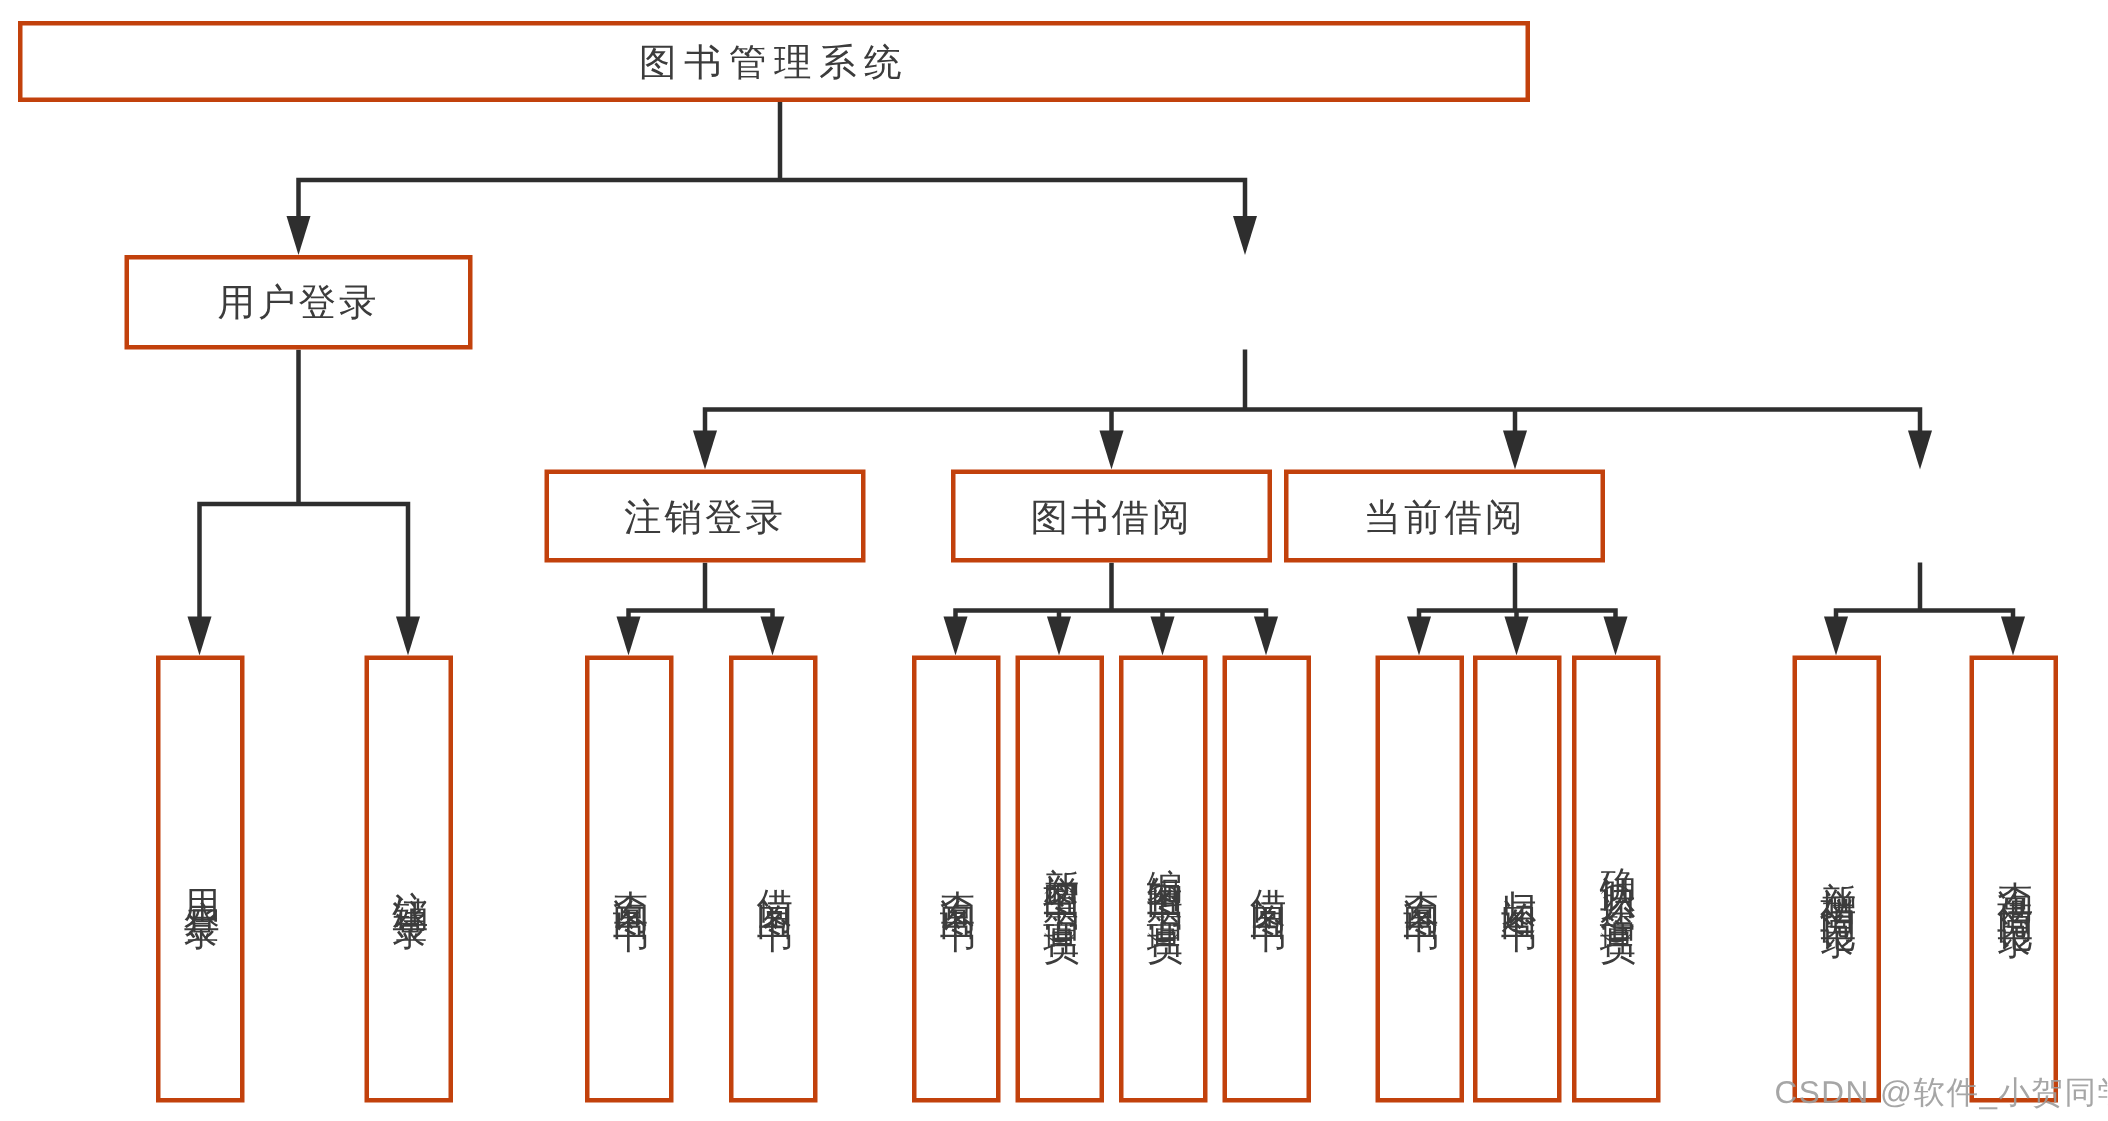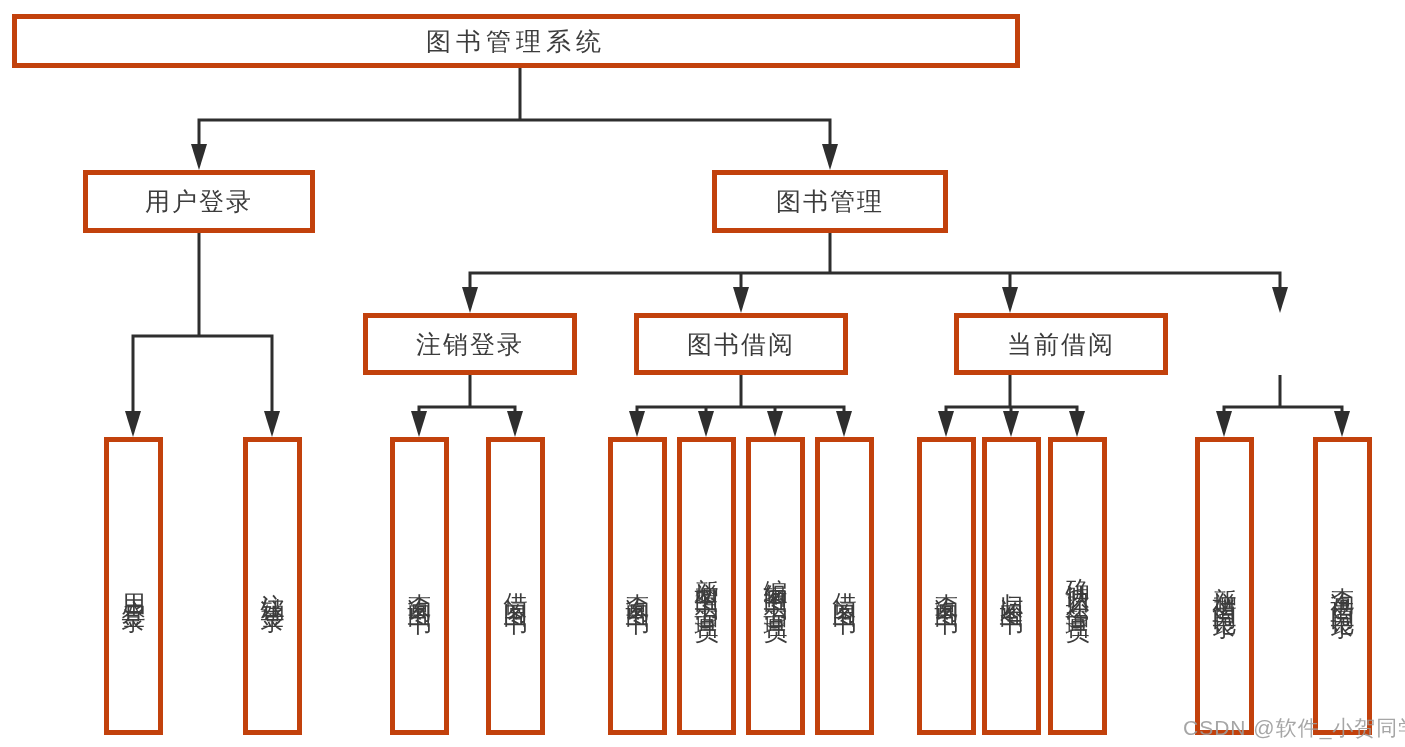--- a/index.html
+++ b/index.html
@@ -12,21 +12,21 @@
     overflow: hidden;
   }
   #connectors {
     position: absolute;
     left: 0; top: 0;
     width: 1405px; height: 747px;
   }
   .box {
     position: absolute;
     box-sizing: border-box;
-    border: 5px solid #c2410c;
+    border: 3px solid #c2410c;
     background: #ffffff;
     display: flex;
     align-items: center;
     justify-content: center;
     color: #3c3c3c;
   }
   .hbox {
     font-size: 25px;
     letter-spacing: 2px;
     white-space: nowrap;
@@ -104,25 +104,24 @@
       <polygon points="1003,411 1019,411 1011,437"></polygon>
       <polygon points="1069,411 1085,411 1077,437"></polygon>
       <polygon points="1216,411 1232,411 1224,437"></polygon>
       <polygon points="1334,411 1350,411 1342,437"></polygon>
     </g>
   </svg>
 
   <div class="box hbox rootbox">图书管理系统</div>
 
   <div class="box hbox l2box" style="left:83px; width:232px;">用户登录</div>
-  <div class="box hbox l2box" style="left:712px; width:236px;">图书管理</div>
 
   <div class="box hbox l3box" style="left:363px;">注销登录</div>
   <div class="box hbox l3box" style="left:634px;">图书借阅</div>
-  <div class="box hbox l3box" style="left:954px;font-family:Liberation Mono, monospace;">当前借阅</div>
+  <div class="box hbox l3box" style="left:856px;font-family:Liberation Mono, monospace;">当前借阅</div>
 
   <div class="box vbox" style="left:104px;">用户登录</div>
   <div class="box vbox" style="left:243px;">注销登录</div>
 
   <div class="box vbox" style="left:390px;">查询图书</div>
   <div class="box vbox" style="left:486px;">借阅图书</div>
 
   <div class="box vbox" style="left:608px;">查询图书</div>
   <div class="box vbox" style="left:677px;">新增图书（管理员）</div>
   <div class="box vbox" style="left:746px;">编辑图书（管理员）</div>

